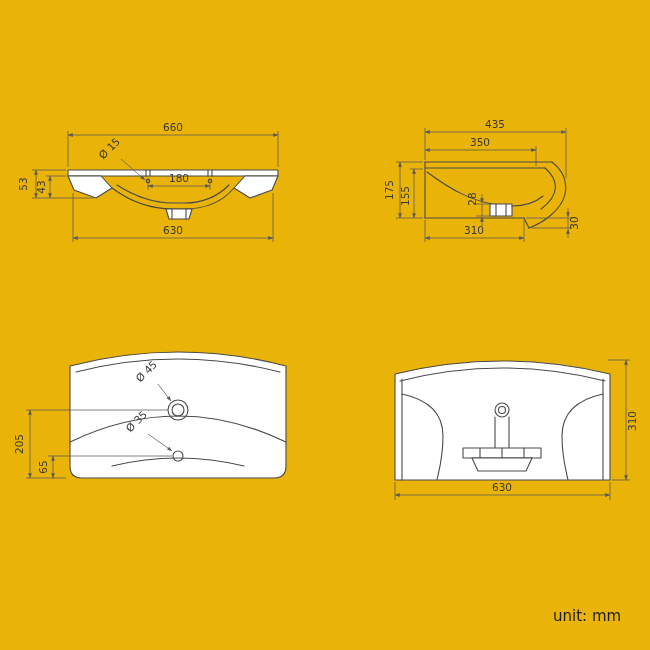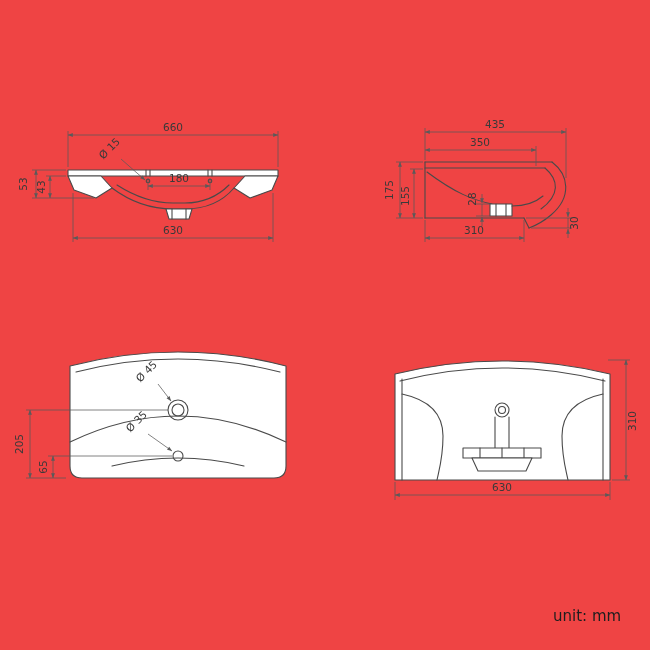--- a/index.html
+++ b/index.html
@@ -1,17 +1,17 @@
 <!DOCTYPE html>
 <html><head>
 <meta charset="utf-8">
 <style>
   html, body { margin: 0; padding: 0; background: #ffffff; }
   body { width: 650px; height: 650px; overflow: hidden; }
-  .canvas { width: 650px; height: 650px; background: #ef4444; }
+  .canvas { width: 650px; height: 650px; background: #eab308; }
   svg { display: block; }
   .ol  { fill: none; stroke: #4a4a4a; stroke-width: 1.1; stroke-linecap: round; stroke-linejoin: round; }
   .olf { fill: #ffffff; stroke: #4a4a4a; stroke-width: 1.1; stroke-linejoin: round; }
   .dl  { fill: none; stroke: #5a5a5a; stroke-width: 0.75; }
   .dtxt { font: 10.5px "DejaVu Sans", sans-serif; fill: #3a3a3a; text-anchor: middle; }
   .unit { font: 15px "DejaVu Sans", sans-serif; fill: #1e1e1e; }
 </style>
 </head>
 <body>
 

